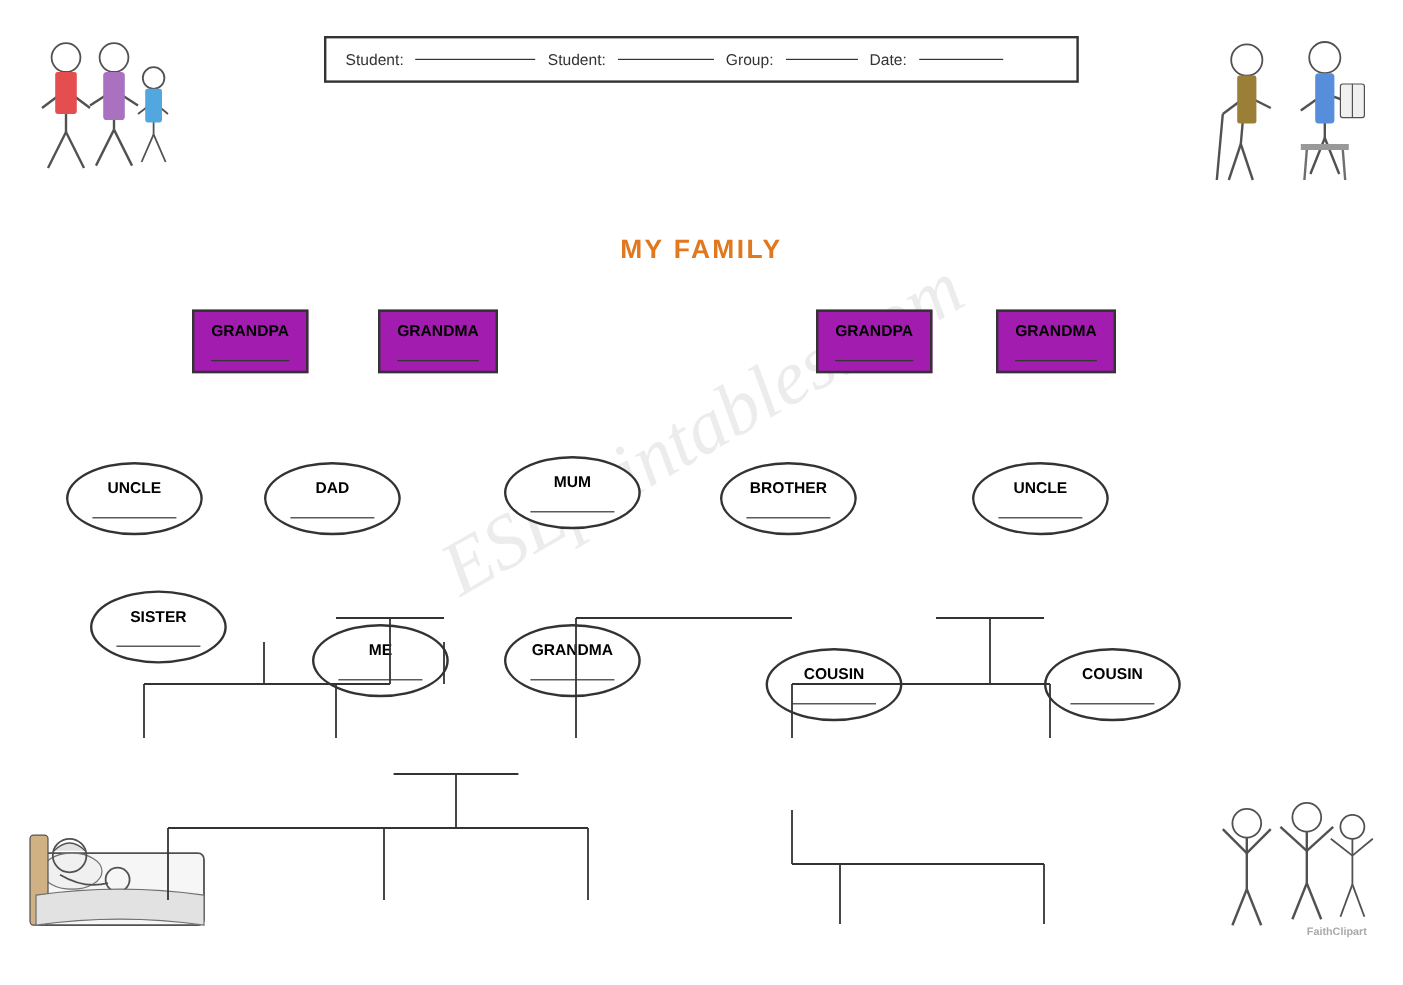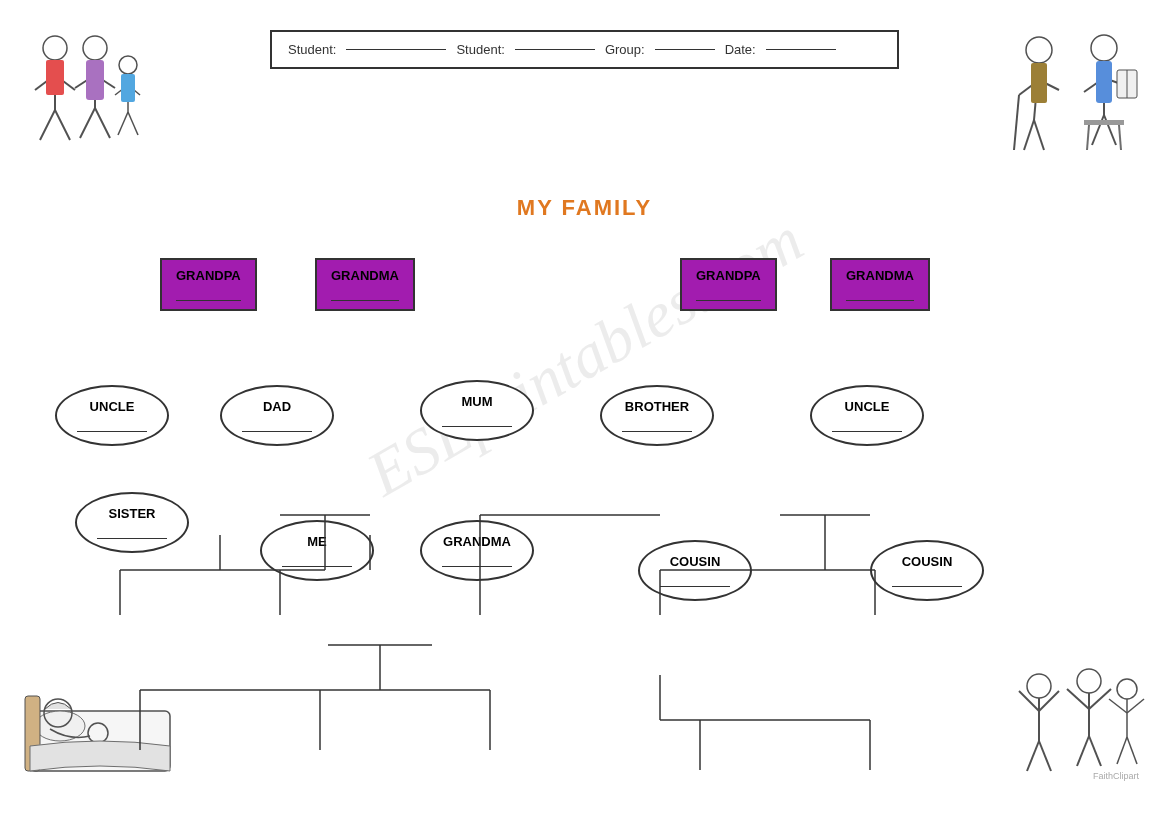--- a/index.html
+++ b/index.html
@@ -166,20 +166,21 @@
       pointer-events: none;
       z-index: 0;
     }
 
     .faithclippart-text {
       position: absolute;
       bottom: 40px;
       right: 30px;
       font-size: 9px;
       color: #aaa;
+      font-weight: bold;
     }
   </style>
 </head>
 <body>
 
 <div class="header-box">
   <div class="field-line">
     <span>Student:</span>
     <span class="underline" style="min-width:100px;"></span>
     <span>Student:</span>

